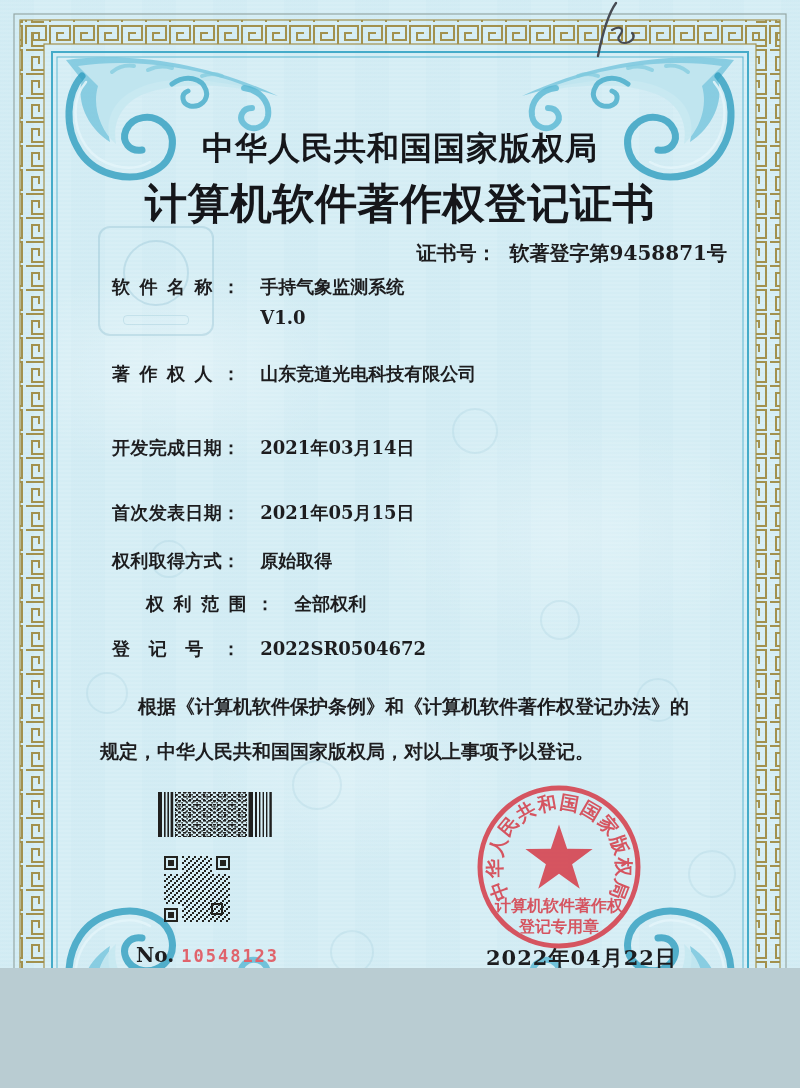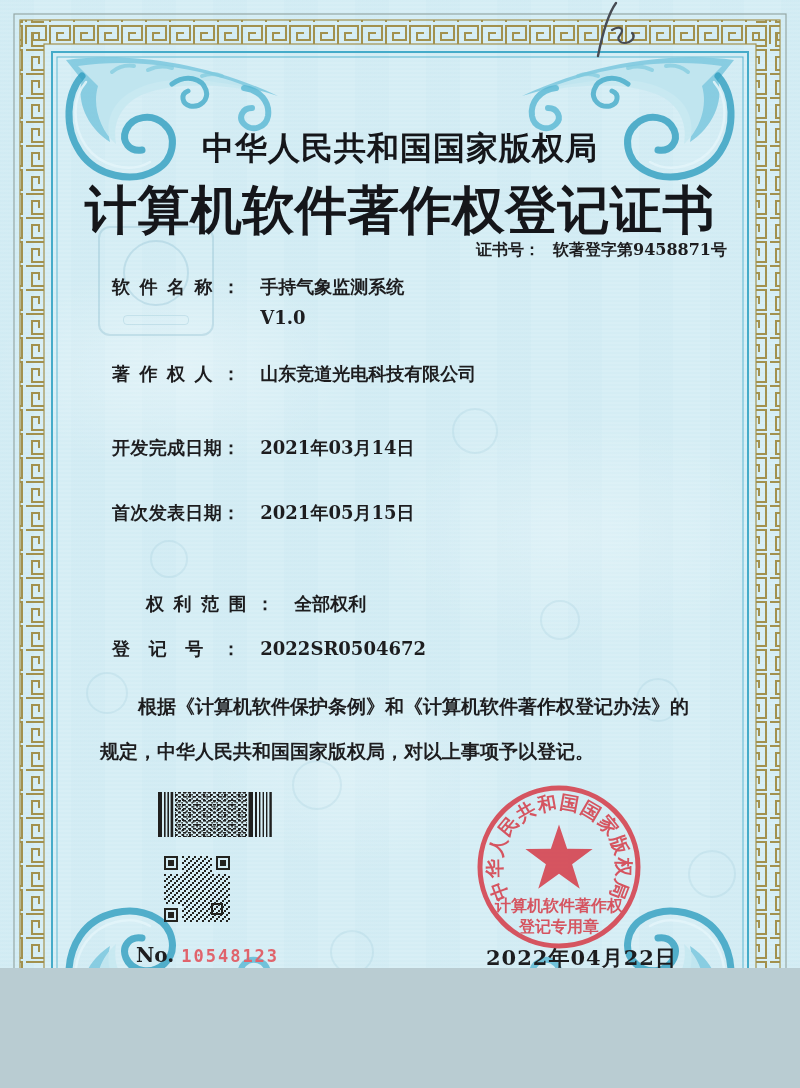--- a/index.html
+++ b/index.html
@@ -10,22 +10,22 @@
     background-image:
       radial-gradient(ellipse 260px 150px at 22% 38%, rgba(255,255,255,.30), rgba(255,255,255,0) 70%),
       radial-gradient(ellipse 300px 170px at 72% 55%, rgba(255,255,255,.22), rgba(255,255,255,0) 70%),
       radial-gradient(ellipse 240px 140px at 45% 80%, rgba(255,255,255,.18), rgba(255,255,255,0) 70%),
       repeating-linear-gradient(90deg, rgba(190,224,236,.14) 0 34px, rgba(255,255,255,0) 34px 71px),
       repeating-linear-gradient(0deg, rgba(255,255,255,.05) 0 2px, rgba(186,222,233,.06) 2px 4px);
   }
   .bgsvg{position:absolute;left:0;top:0;}
   .abs{position:absolute;white-space:nowrap;color:#1d1d1f;}
   .authority{left:0;right:0;top:127px;text-align:center;font-size:32px;font-weight:700;letter-spacing:1px;color:#15161a;}
-  .cert-title{left:0;right:0;top:176px;text-align:center;font-size:52px;font-weight:700;letter-spacing:0.5px;color:#15161a;}
-  .certno{top:240px;right:73px;font-size:16px;font-weight:700;}
+  .cert-title{left:0;right:0;top:176px;text-align:center;font-size:42px;font-weight:700;letter-spacing:0.5px;color:#15161a;}
+  .certno{top:240px;right:73px;font-size:20px;font-weight:700;}
   .certno .val{margin-left:13px;}
   .frow{left:112px;font-size:18px;font-weight:700;line-height:23px;}
   .flabel{display:inline-block;width:128px;text-align:justify;text-align-last:justify;vertical-align:top;}
   .fvalue{display:inline-block;margin-left:14px;vertical-align:top;}
   .ver{margin-top:8px;}
   .bodyline{font-size:19px;font-weight:700;color:#1d1d1f;}
   .serial{left:136px;top:943px;font-size:20px;font-weight:700;}
   .serial .num{color:#e0646c;font-family:"DejaVu Sans Mono","Liberation Mono",monospace;font-size:17px;letter-spacing:2px;font-weight:600;}
   .issuedate{left:486px;top:944px;font-size:21px;font-weight:700;letter-spacing:1px;z-index:3;}
   .sealwrap{left:474px;top:784px;z-index:5;opacity:.92;}
@@ -121,20 +121,24 @@
     <span class="fvalue">山东竞道光电科技有限公司</span>
   </div>
   <div class="abs frow" style="top:436px;">
     <span class="flabel">开发完成日期：</span>
     <span class="fvalue">2021年03月14日</span>
   </div>
   <div class="abs frow" style="top:501px;">
     <span class="flabel">首次发表日期：</span>
     <span class="fvalue">2021年05月15日</span>
   </div>
+  <div class="abs frow" style="top:549px;">
+    <span class="flabel">权利取得方式：</span>
+    <span class="fvalue">原始取得</span>
+  </div>
   <div class="abs frow" style="top:592px;margin-left:34px;">
     <span class="flabel">权利范围：</span>
     <span class="fvalue">全部权利</span>
   </div>
   <div class="abs frow" style="top:637px;">
     <span class="flabel">登记号：</span>
     <span class="fvalue">2022SR0504672</span>
   </div>
 
   <div class="abs bodyline" style="left:138px;top:694px;">根据《计算机软件保护条例》和《计算机软件著作权登记办法》的</div>

